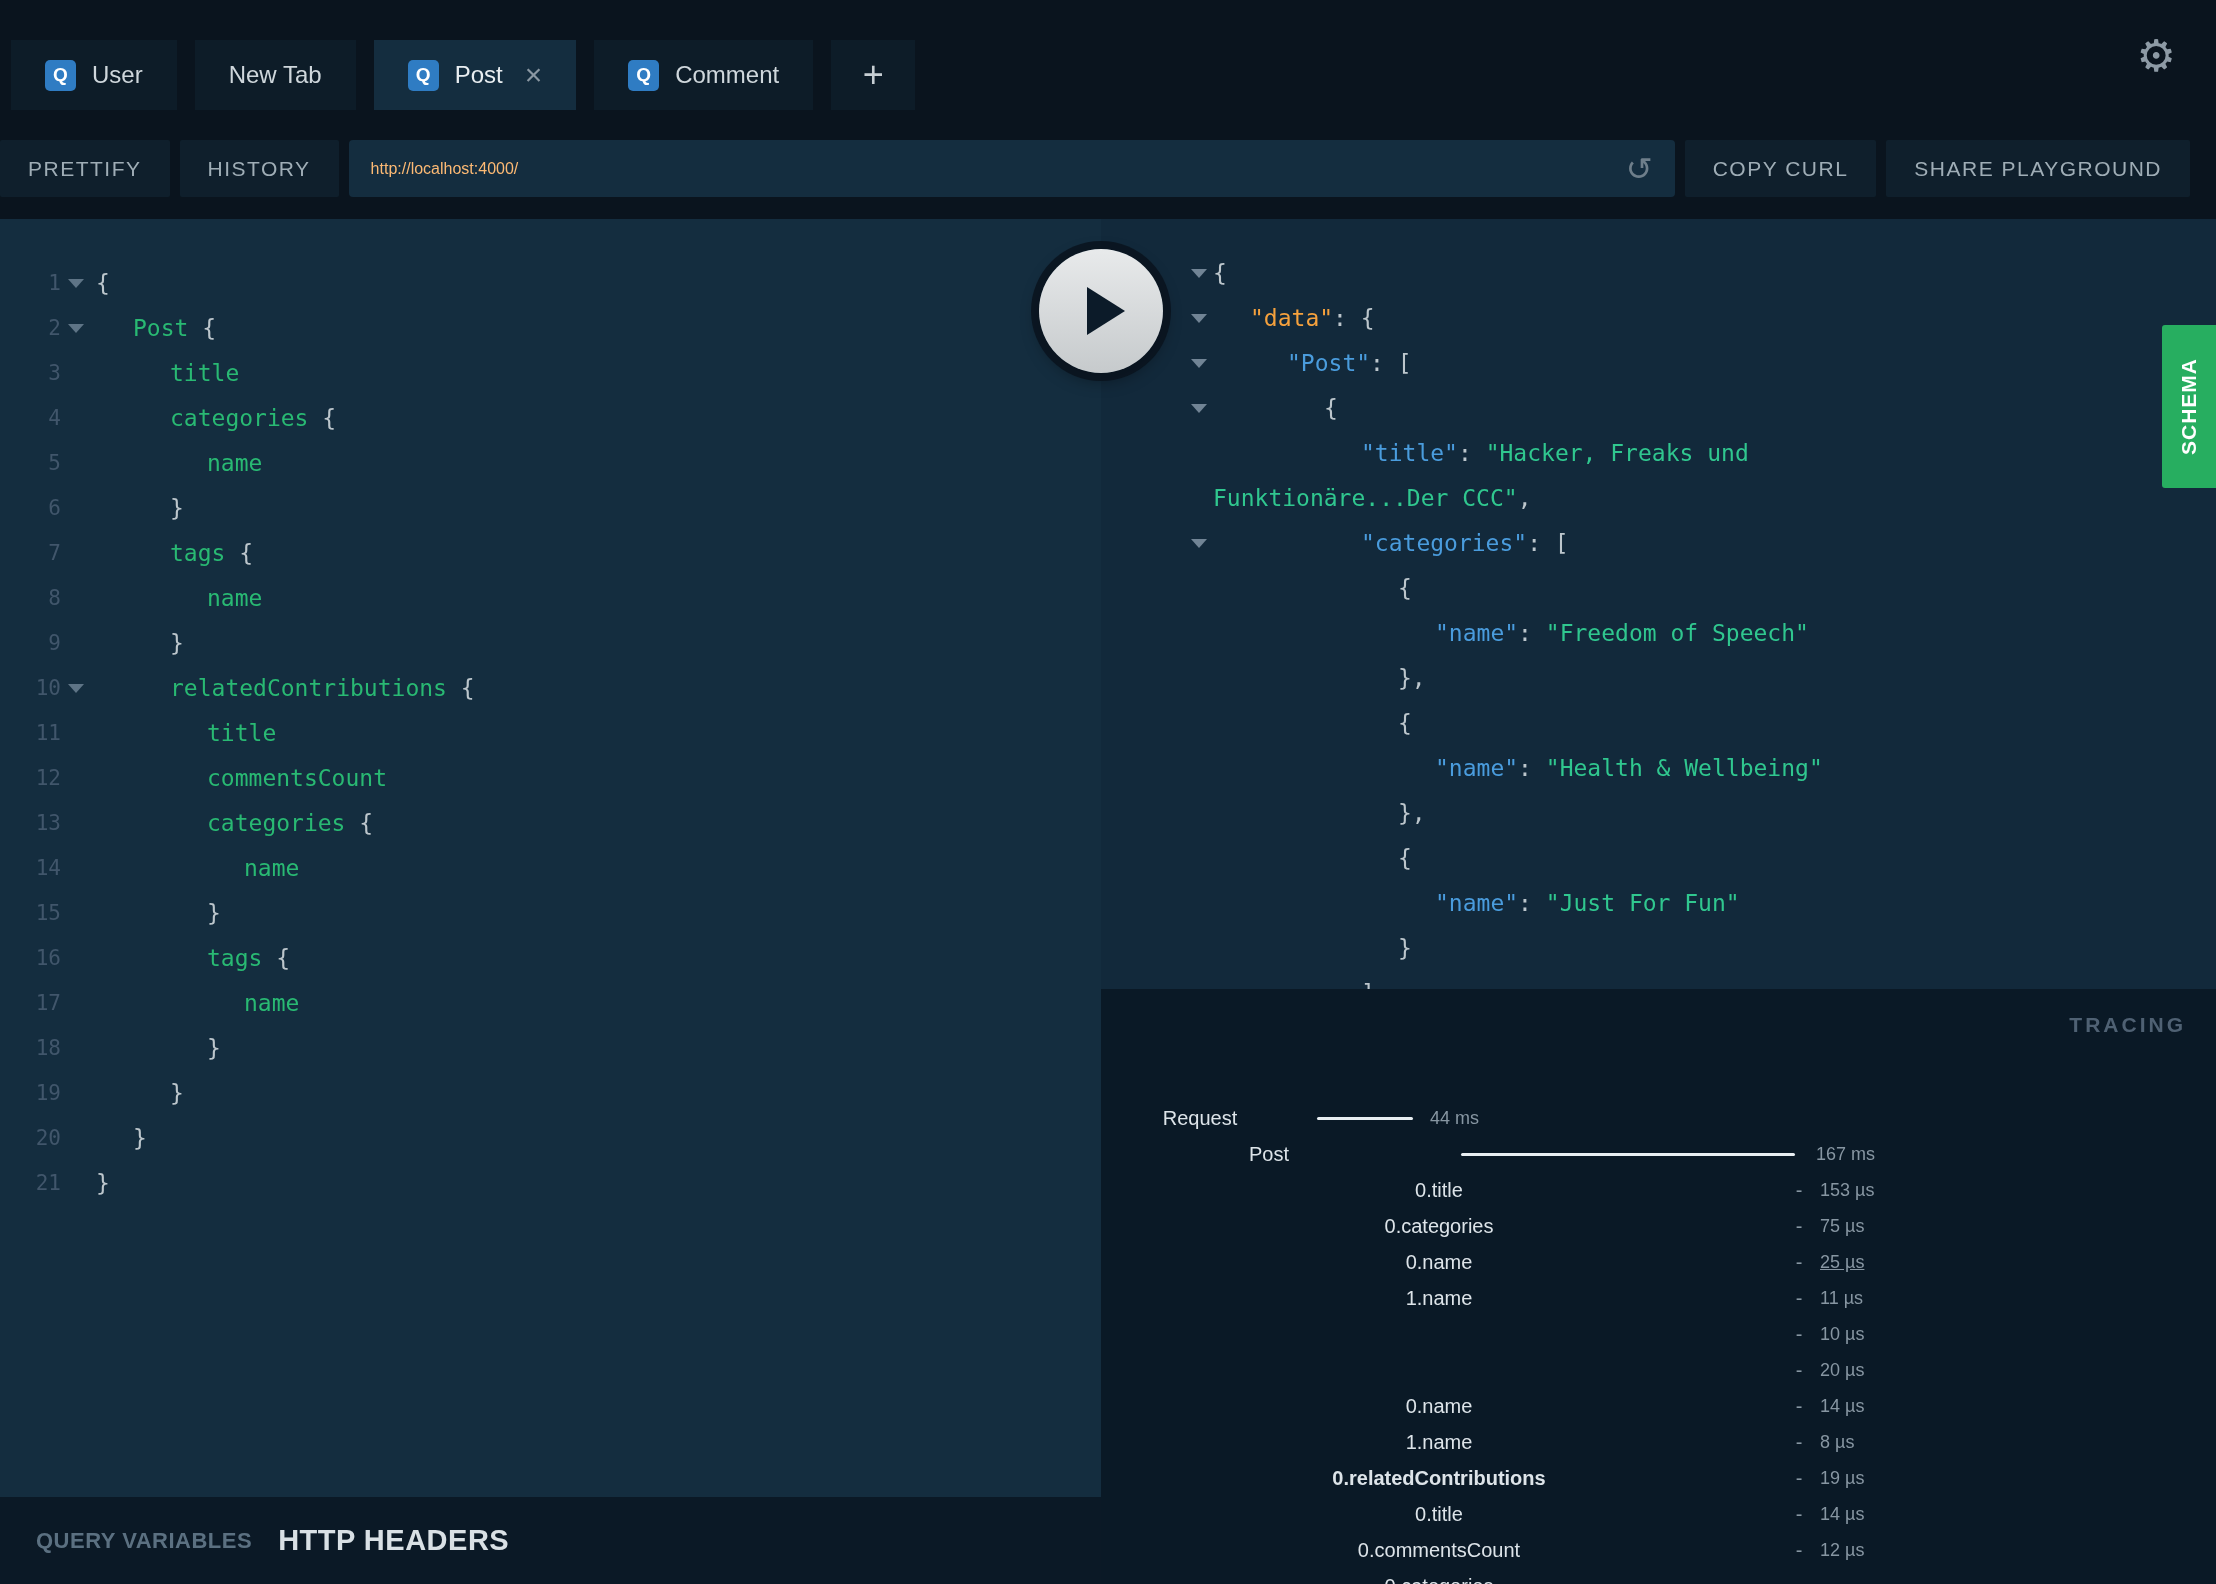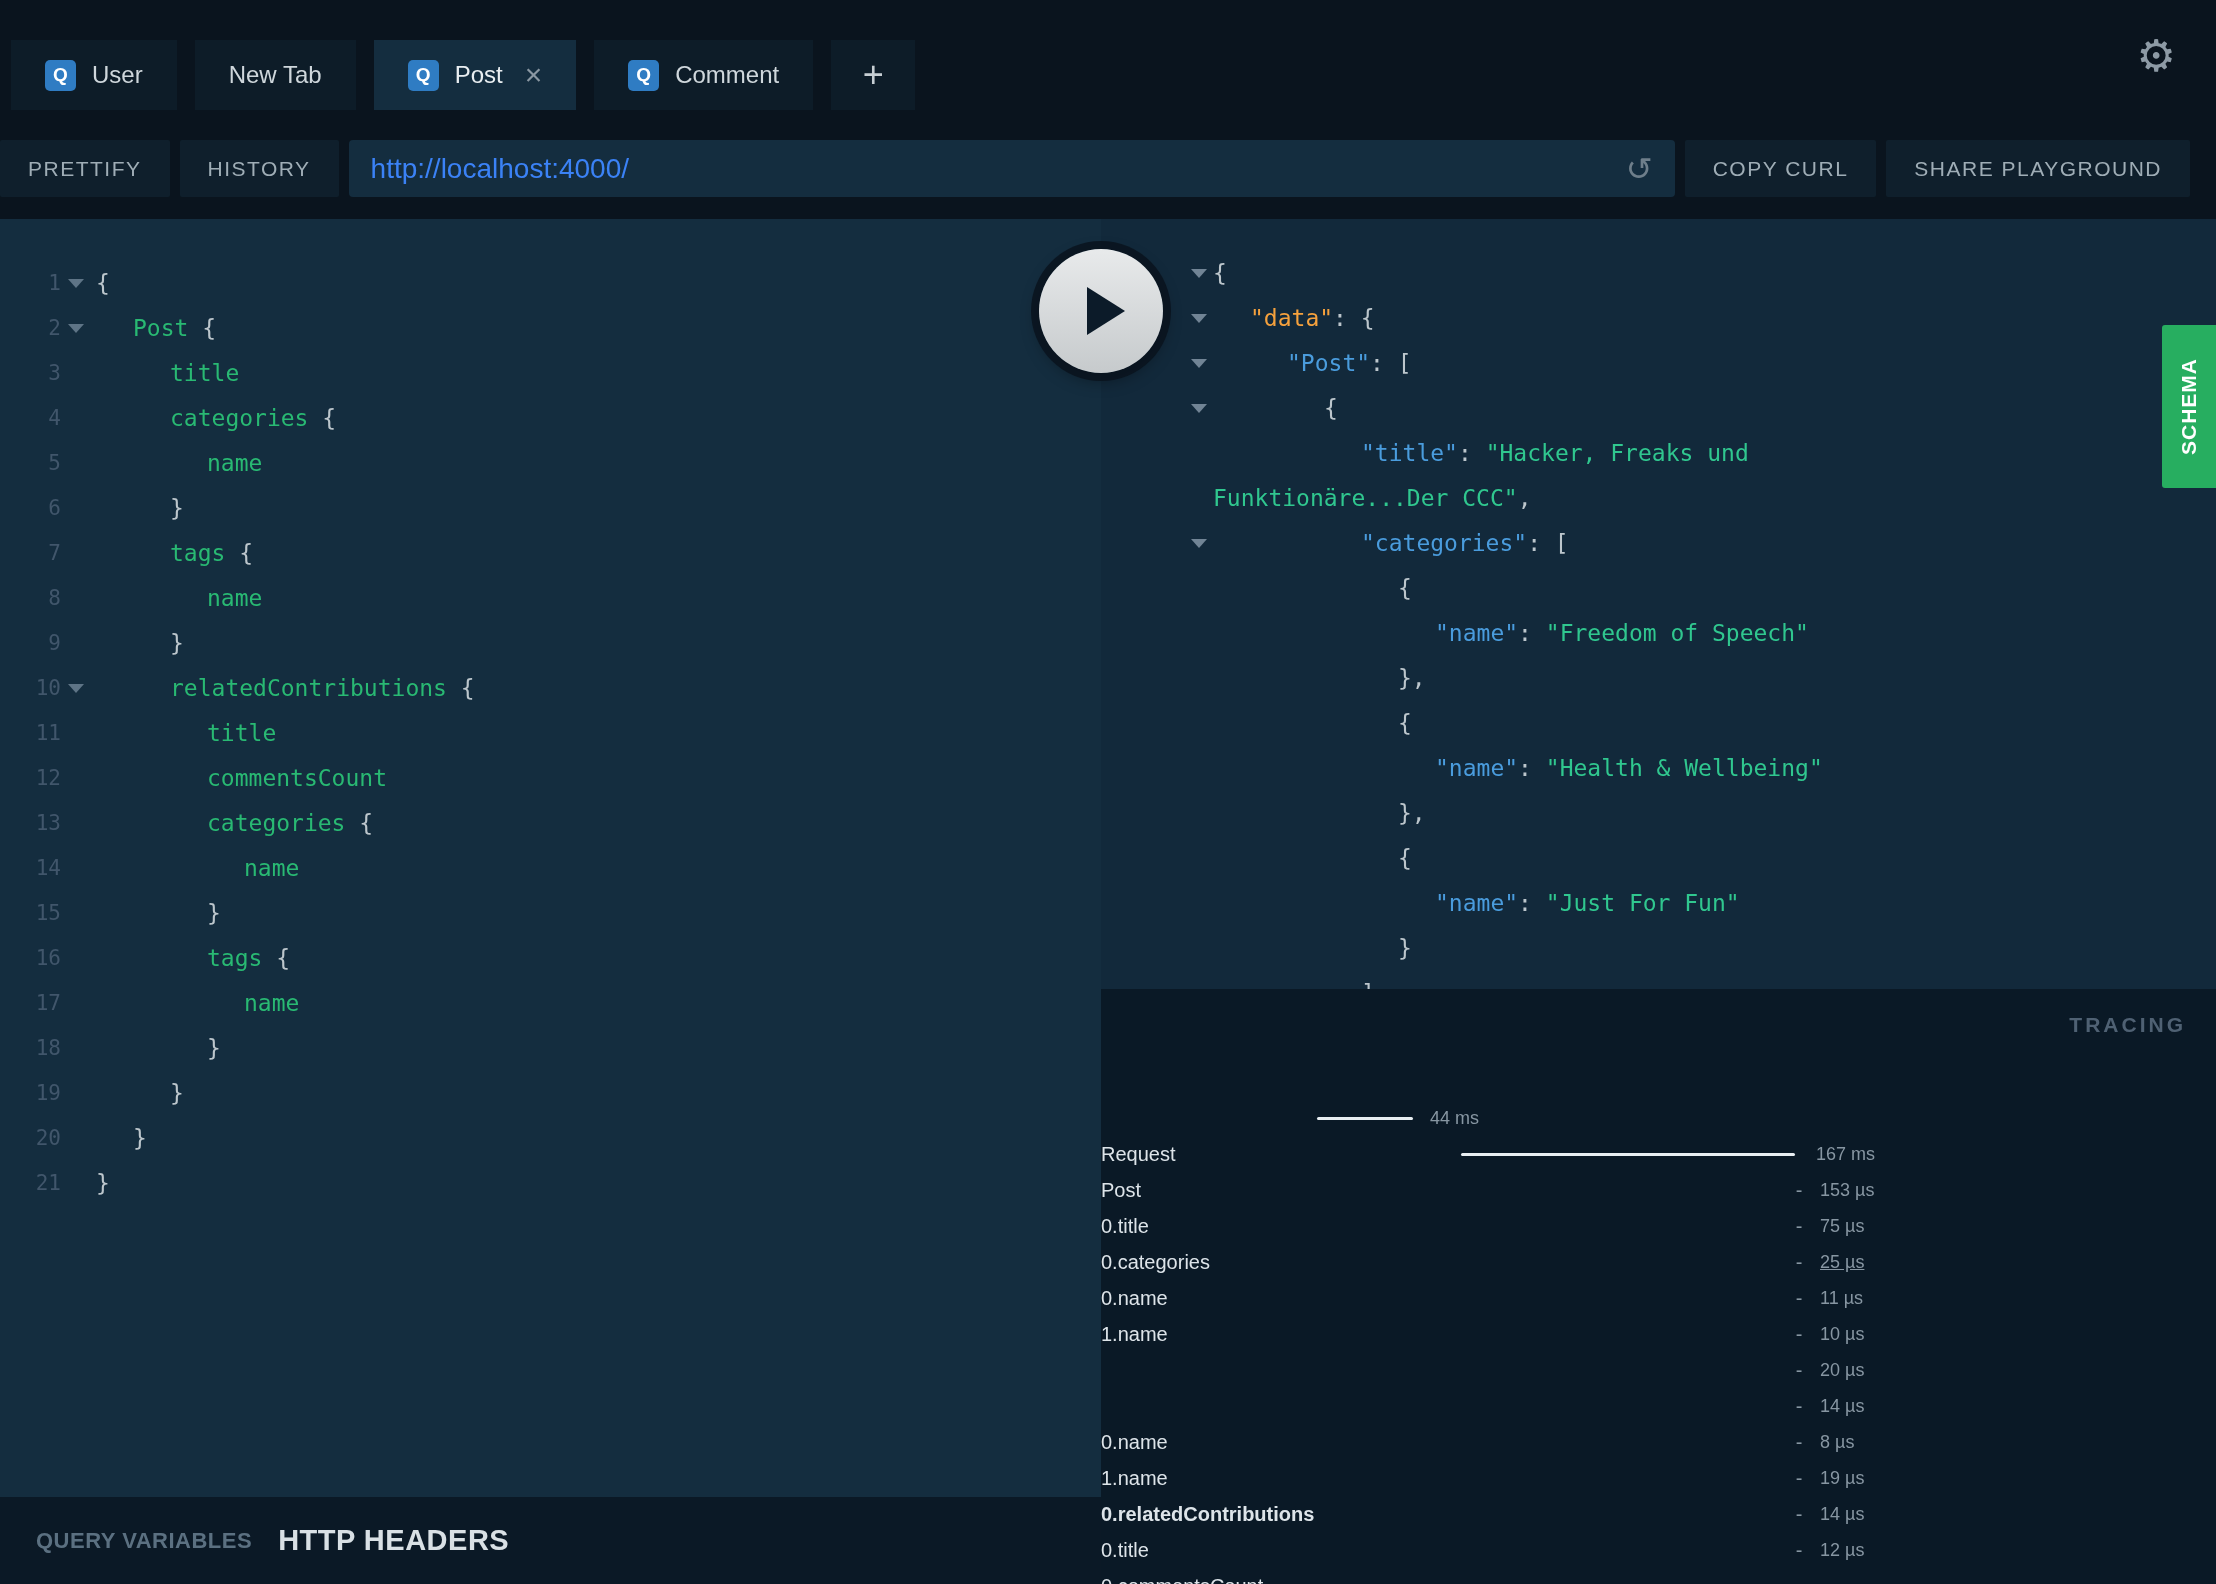--- a/index.html
+++ b/index.html
@@ -21,21 +21,21 @@
   .gear { position:absolute; top:30px; right:40px; font-size:44px; color:#8d9aa5;
           font-family:"DejaVu Sans", sans-serif; cursor:pointer; }
 
   
   .toolbar { position:absolute; top:140px; left:0; right:0; height:57px; display:flex;
              gap:10px; padding-right:26px; align-items:center; }
   .tbtn { height:57px; border:none; background:#0f1f2c; color:#9fadb6; font-family:"Liberation Sans",sans-serif;
           font-size:21px; letter-spacing:1.5px; padding:0 28px; border-radius:2px; cursor:pointer; }
   .urlbar { flex:1; height:57px; background:#142d3f; border-radius:4px; display:flex;
             align-items:center; padding:0 22px; }
-  .url-text { color:#3b82f6; font-size:28px; flex:1; }
+  .url-text { color:#fdba74; font-size:16px; flex:1; }
   .refresh { color:#6e7e8a; font-size:32px; font-family:"DejaVu Sans", sans-serif; cursor:pointer; }
 
   
   .editor-pane { position:absolute; left:0; top:219px; width:1101px; height:1365px;
                  background:#142d3f; overflow:hidden; }
   .query-lines { padding-top:42px; font-family:"DejaVu Sans Mono", monospace; font-size:23px; }
   .qline { display:flex; height:45px; line-height:45px; }
   .lnum { width:61px; text-align:right; color:#41566b; font-size:21px; flex:none; }
   .foldbox { width:30px; flex:none; display:flex; align-items:center; justify-content:center; }
   .caret { width:0; height:0; border-left:8px solid transparent; border-right:8px solid transparent;
@@ -66,21 +66,21 @@
                 writing-mode:vertical-rl; transform:rotate(180deg);
                 display:flex; align-items:center; justify-content:center;
                 border-radius:0 3px 3px 0; cursor:pointer; }
 
   
   .tracing { position:absolute; left:0; right:0; top:770px; bottom:0; background:#0a1926; overflow:hidden; }
   .tracing-title { position:absolute; top:24px; right:30px; color:#4f6173; font-size:21px;
                    font-weight:600; letter-spacing:3px; }
   .tracing-rows { position:absolute; top:111px; left:0; right:0; }
   .trow { position:relative; height:36px; }
-  .tlabel { position:absolute; left:0; text-align:left; color:#dde4e9; font-size:20px; line-height:36px;margin-top:36px; }
+  .tlabel { position:absolute; left:0; text-align:center; color:#dde4e9; font-size:20px; line-height:36px; }
   .tdash { position:absolute; left:688px; width:20px; text-align:center; color:#8796a2;
            font-size:20px; line-height:36px; }
   .ttime { position:absolute; color:#8796a2; font-size:18px; line-height:36px; }
   .tbar { position:absolute; top:50%; height:3px; margin-top:-1px; background:#e8eef2; border-radius:2px; }
 
   
   .play { position:absolute; left:1039px; top:249px; width:124px; height:124px; border-radius:50%;
           border:none; background:linear-gradient(180deg,#e8eaeb,#c6cacc); cursor:pointer; z-index:10;
           box-shadow:0 0 0 8px rgba(9,19,29,0.85), 0 6px 18px rgba(0,0,0,0.45);
           display:flex; align-items:center; justify-content:center; }

